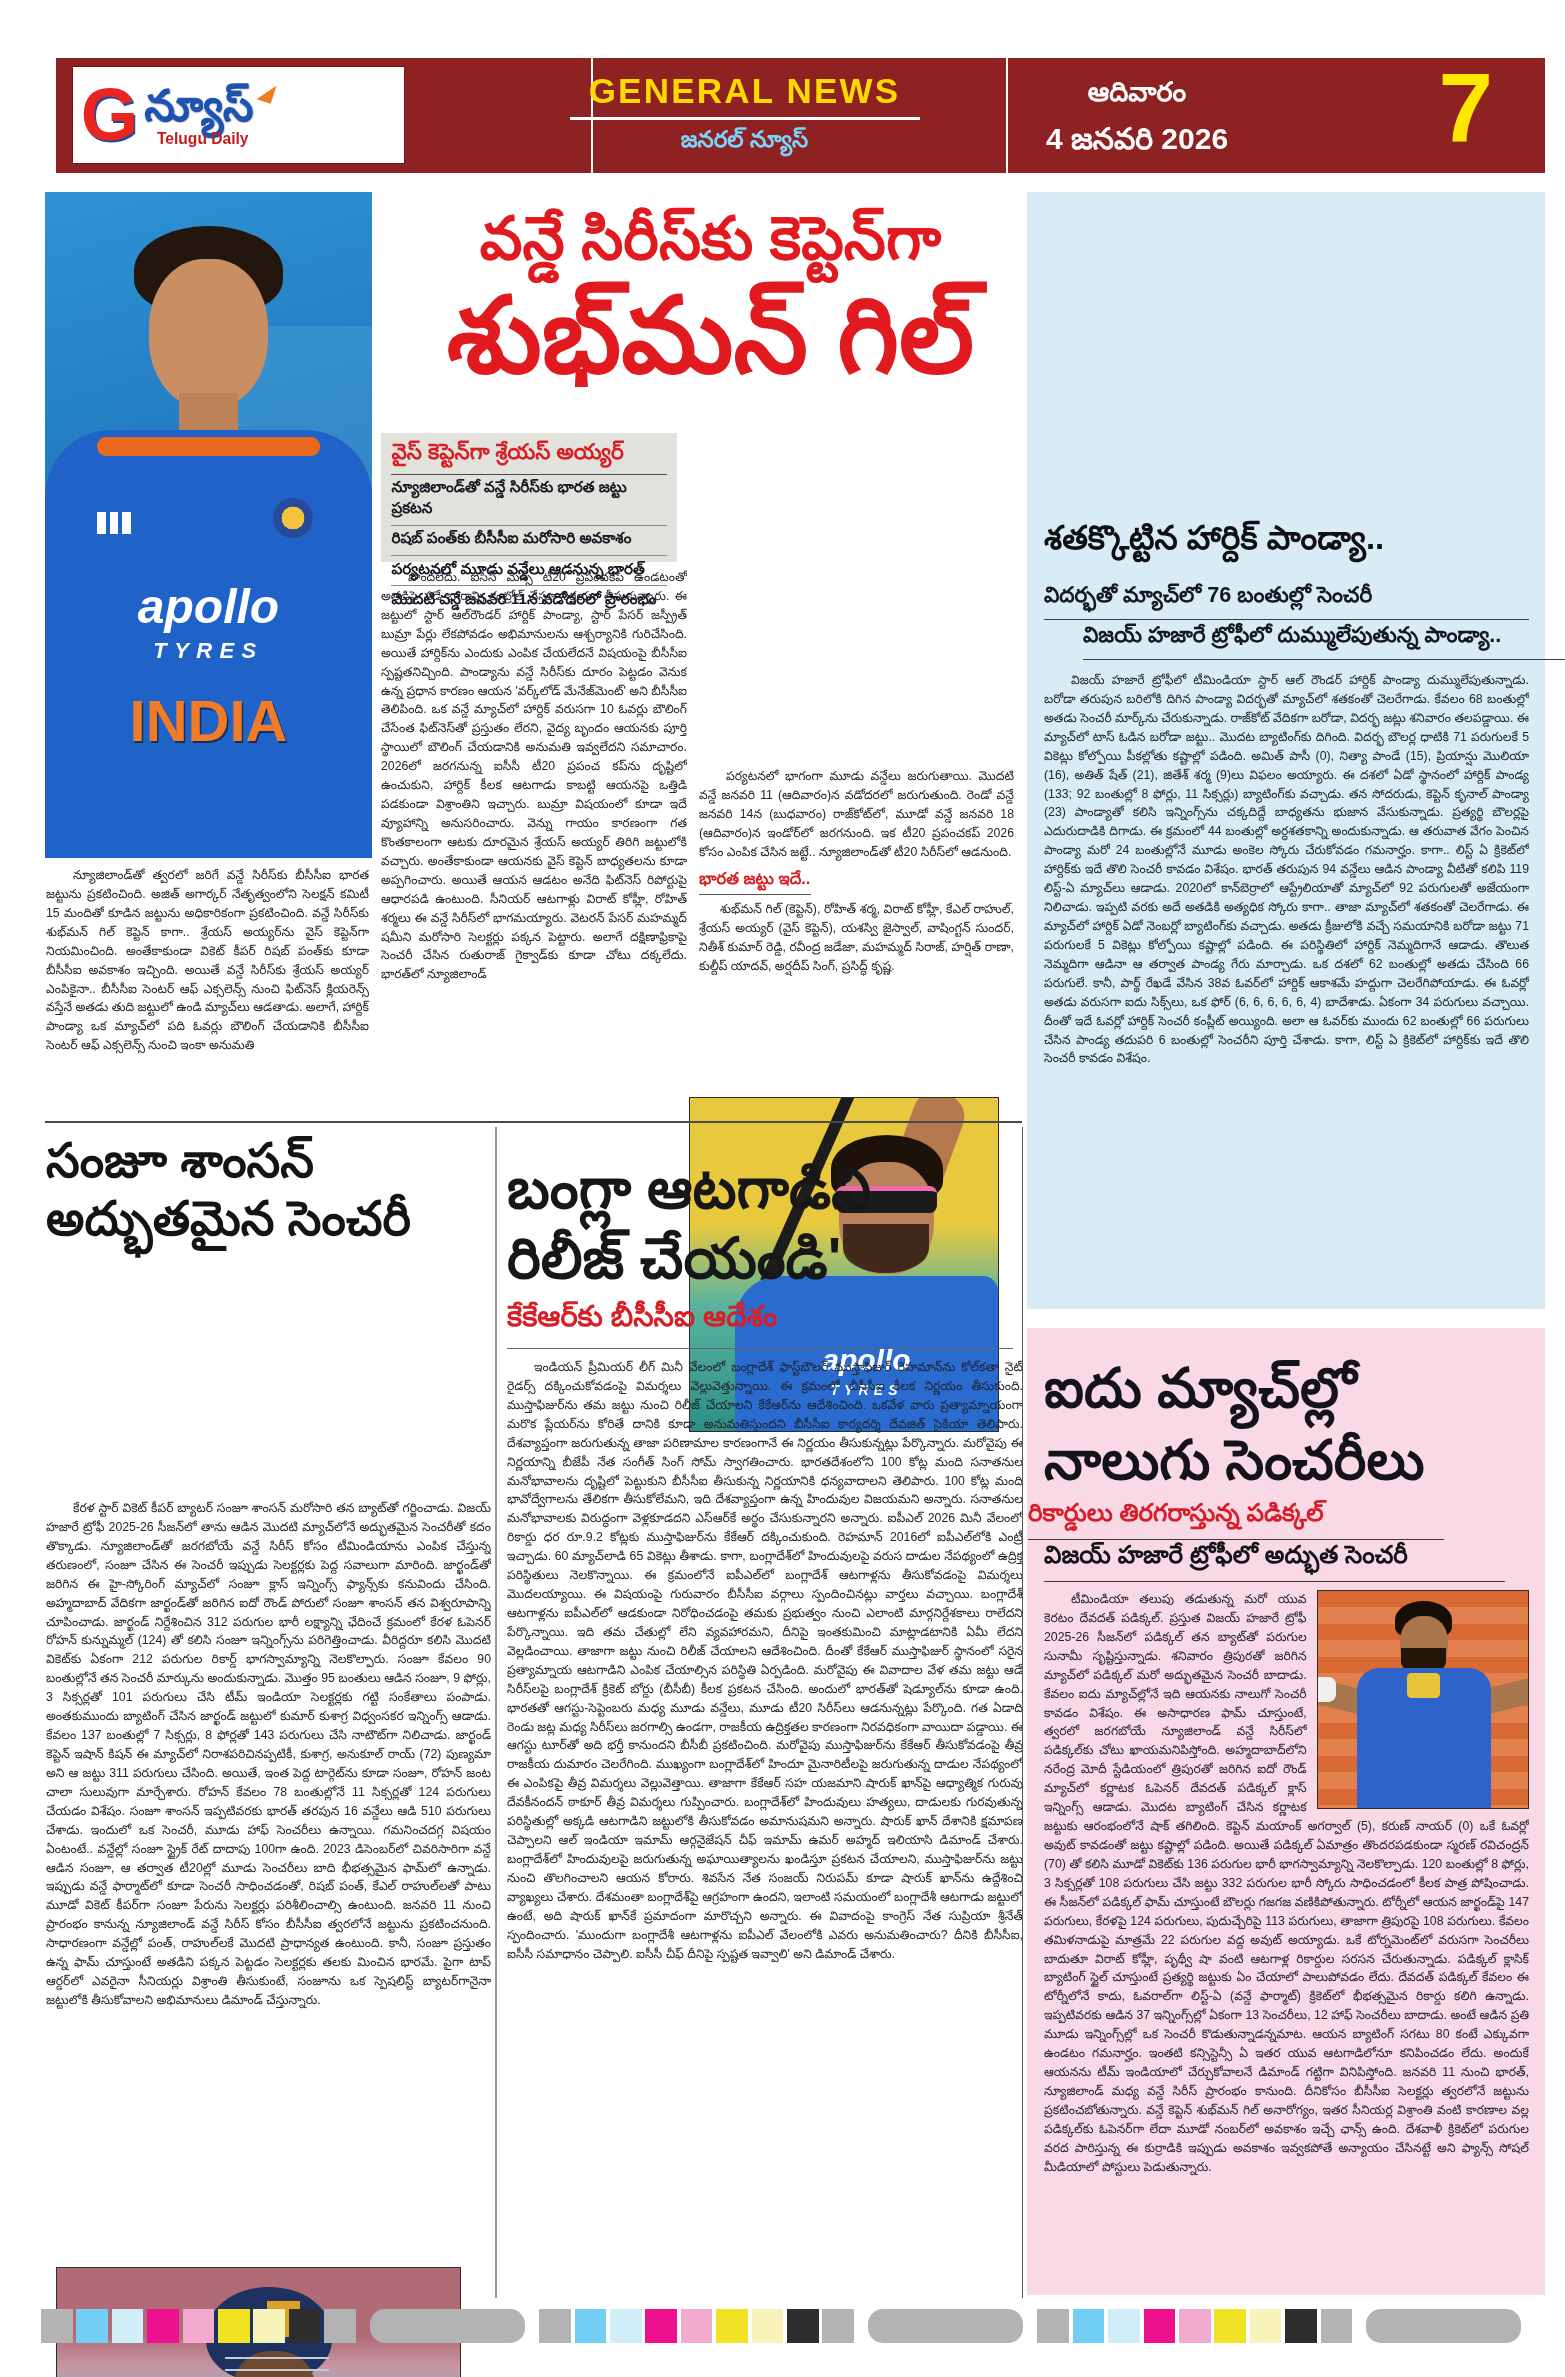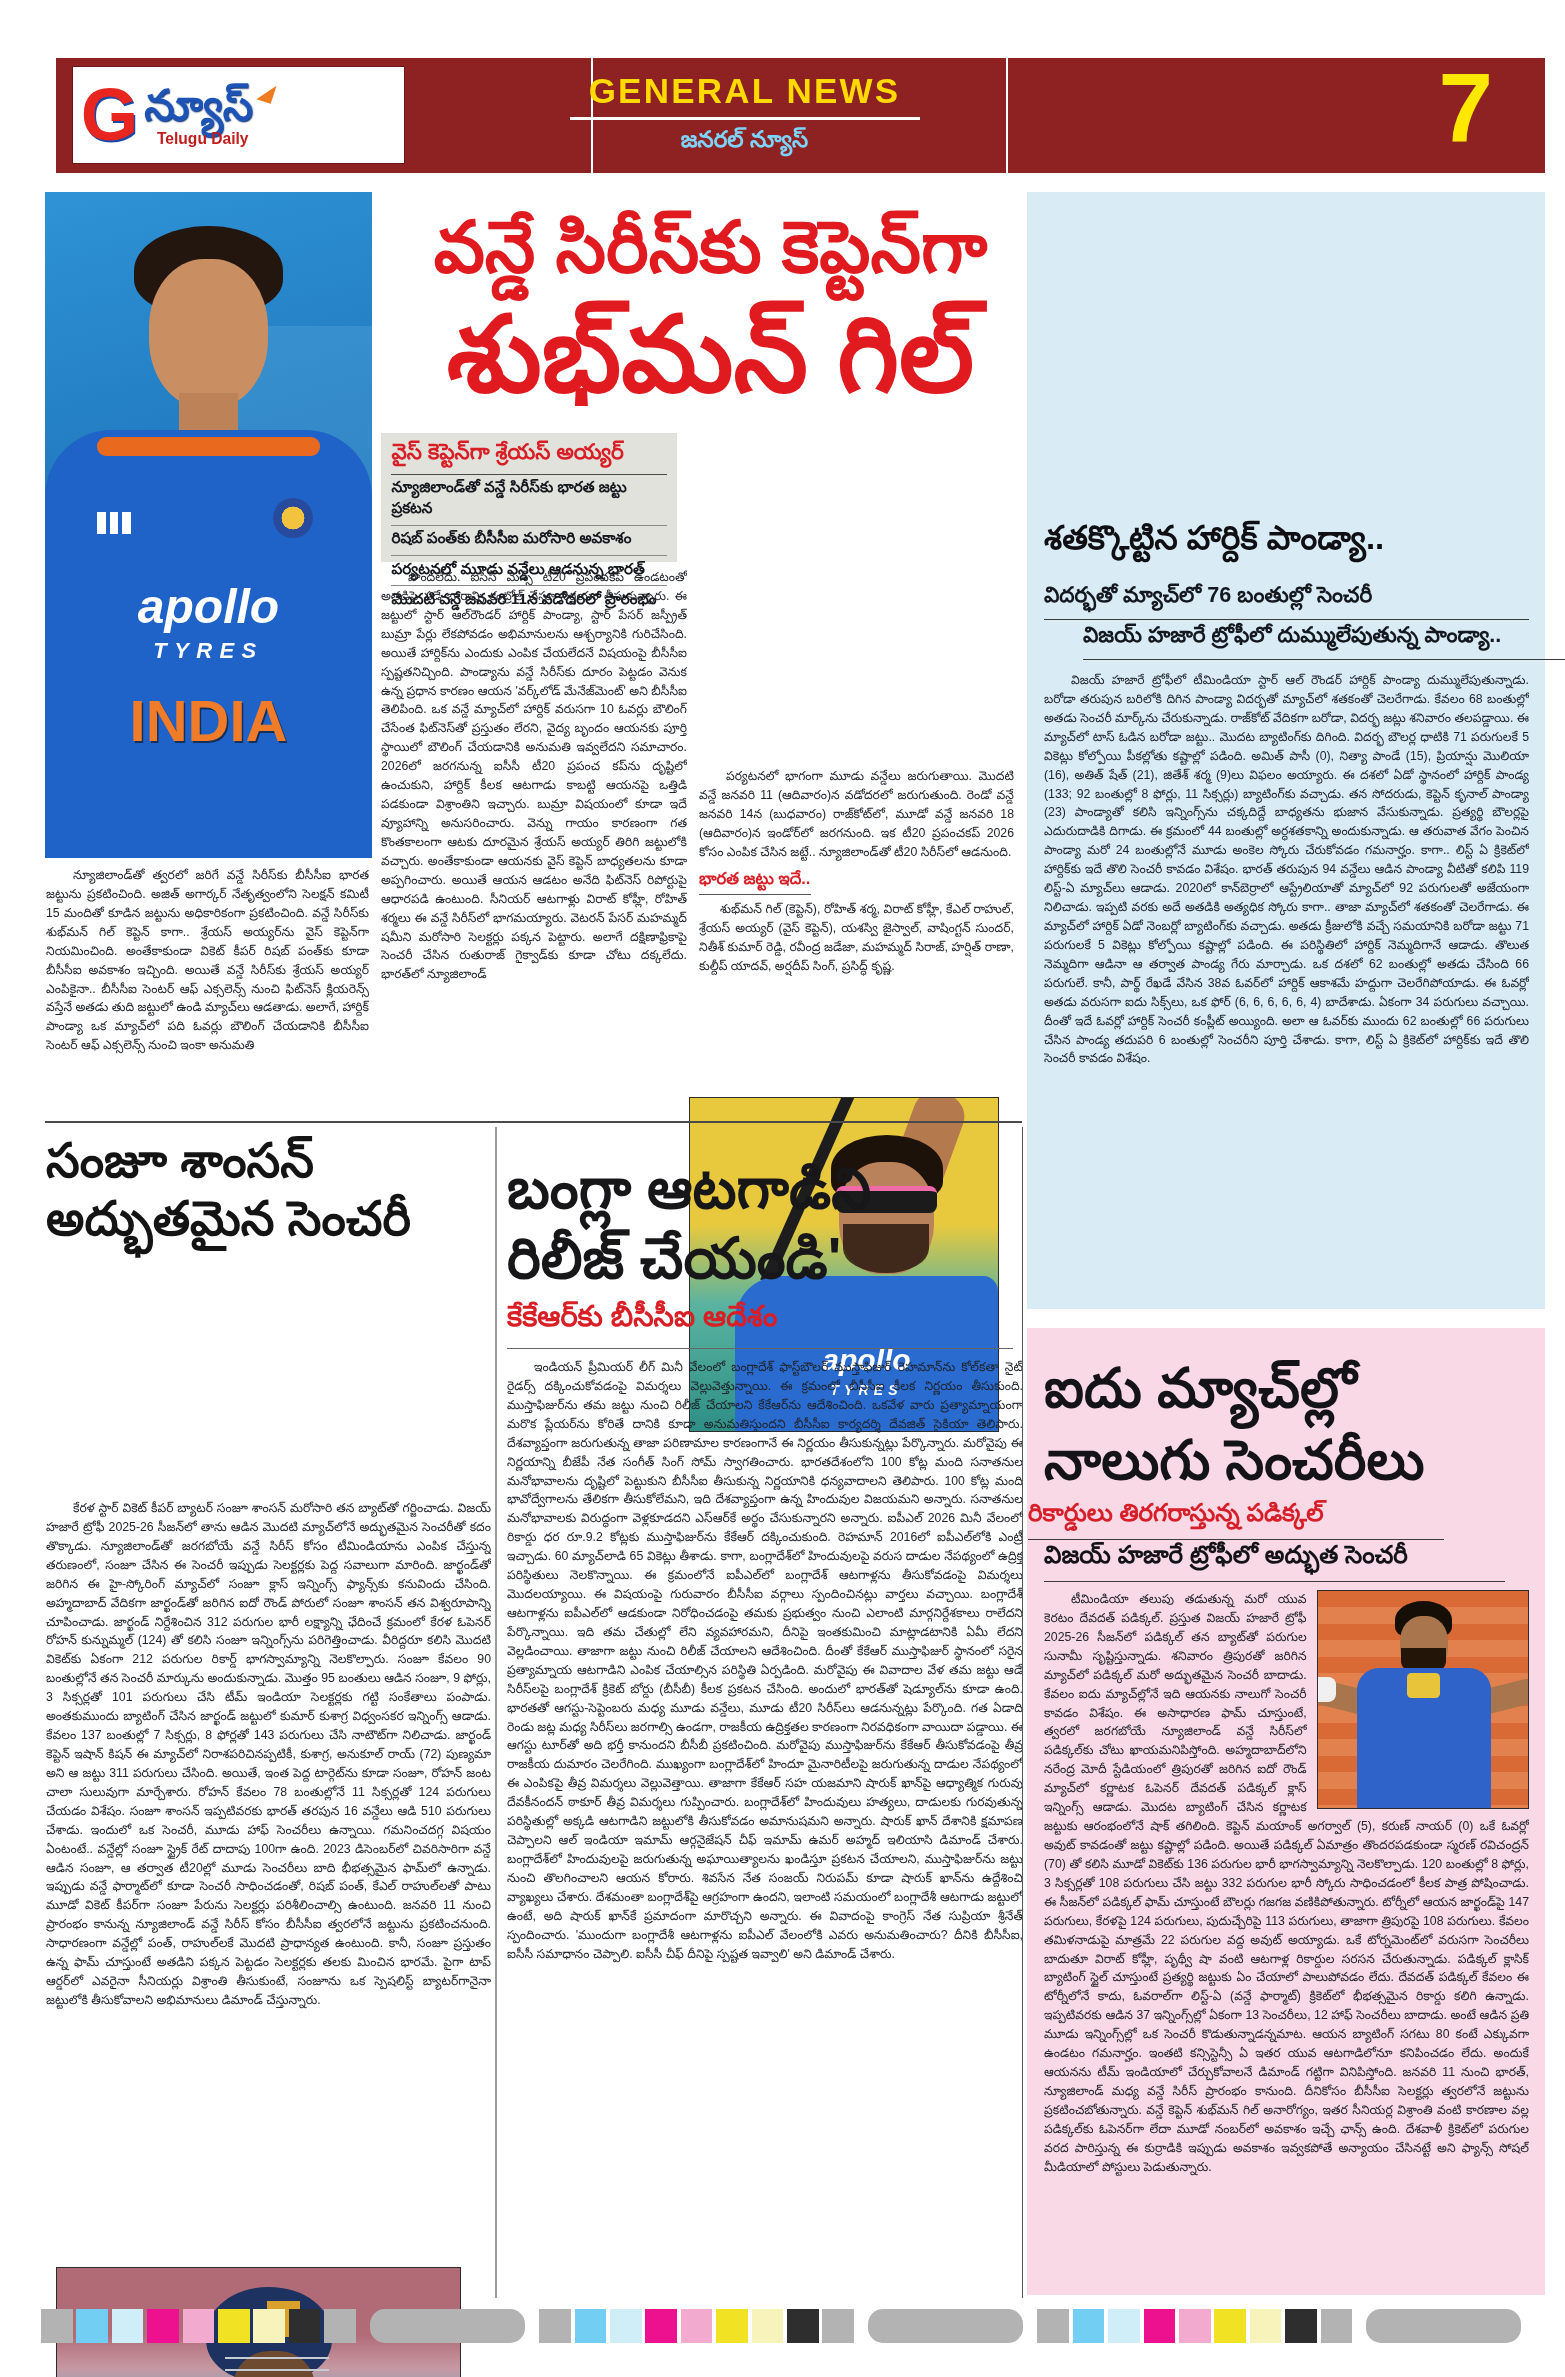--- a/index.html
+++ b/index.html
@@ -26,21 +26,21 @@
   .page-no{position:absolute;right:52px;top:-3px;font-size:98px;font-weight:bold;color:#ffe800;line-height:1.1;}
 
   
   .tbody{font-size:12.3px;line-height:1.54;text-align:justify;color:#20242c;overflow:hidden;}
   .tbody p{margin:0;text-indent:27px;}
   .photo{overflow:hidden;position:relative;}
   .pframe{border:0.7px solid #2c2c2c;}
 
   
   .main-headline{left:376px;top:192px;width:669px;text-align:center;color:#e01a1f;font-weight:bold;}
-  .mh1{font-size:72px;line-height:1.55;}
+  .mh1{font-size:60px;line-height:1.55;}
   .mh2{font-size:106px;line-height:1.0;margin-top:-3px;}
   .subhead-box{left:381px;top:433px;width:296px;height:129px;background:#e2e2dd;box-sizing:border-box;padding:6px 10.4px;}
   .sb-title{font-size:21.6px;font-weight:bold;color:#d81f26;padding-bottom:4.5px;border-bottom:1.5px solid #4a4a4a;}
   .sb-line{font-size:15.2px;font-weight:bold;color:#15181f;padding:3.7px 0 4.5px 0;border-bottom:0.7px solid #8a8a8a;}
   .sb-line.last{border-bottom:none;}
   .col3-sub{color:#d81f26;font-weight:bold;font-size:16.4px;text-indent:0;margin-top:4.5px;}
   .col3-rule{width:112px;height:1.1px;background:#555;margin:3px 0 4.5px 0;}
 
   
   .sanju-headline{left:46px;top:1132px;width:446px;font-size:48px;font-weight:bold;color:#141414;line-height:1.2;}
@@ -144,20 +144,24 @@
         <span class="logo-tag">Telugu Daily</span>
       </span>
       <span class="bird"></span>
     </div>
     <div class="mast-div" style="left:535px;"></div>
     <div class="mast-div" style="left:950px;"></div>
     <div class="gen-news">
       <div class="gen-news-en">GENERAL NEWS</div>
       <div class="gen-news-rule"></div>
       <div class="gen-news-te">జనరల్ న్యూస్</div>
+    </div>
+    <div class="date-block">
+      <div class="date-day">ఆదివారం</div>
+      <div class="date-date">4 జనవరి 2026</div>
     </div>
     <div class="page-no">7</div>
   </div>
 
   <div class="abs photo gill">
     <div class="bldg"></div>
     <div class="hair"></div>
     <div class="face"></div>
     <div class="neck"></div>
     <div class="jersey"></div>

